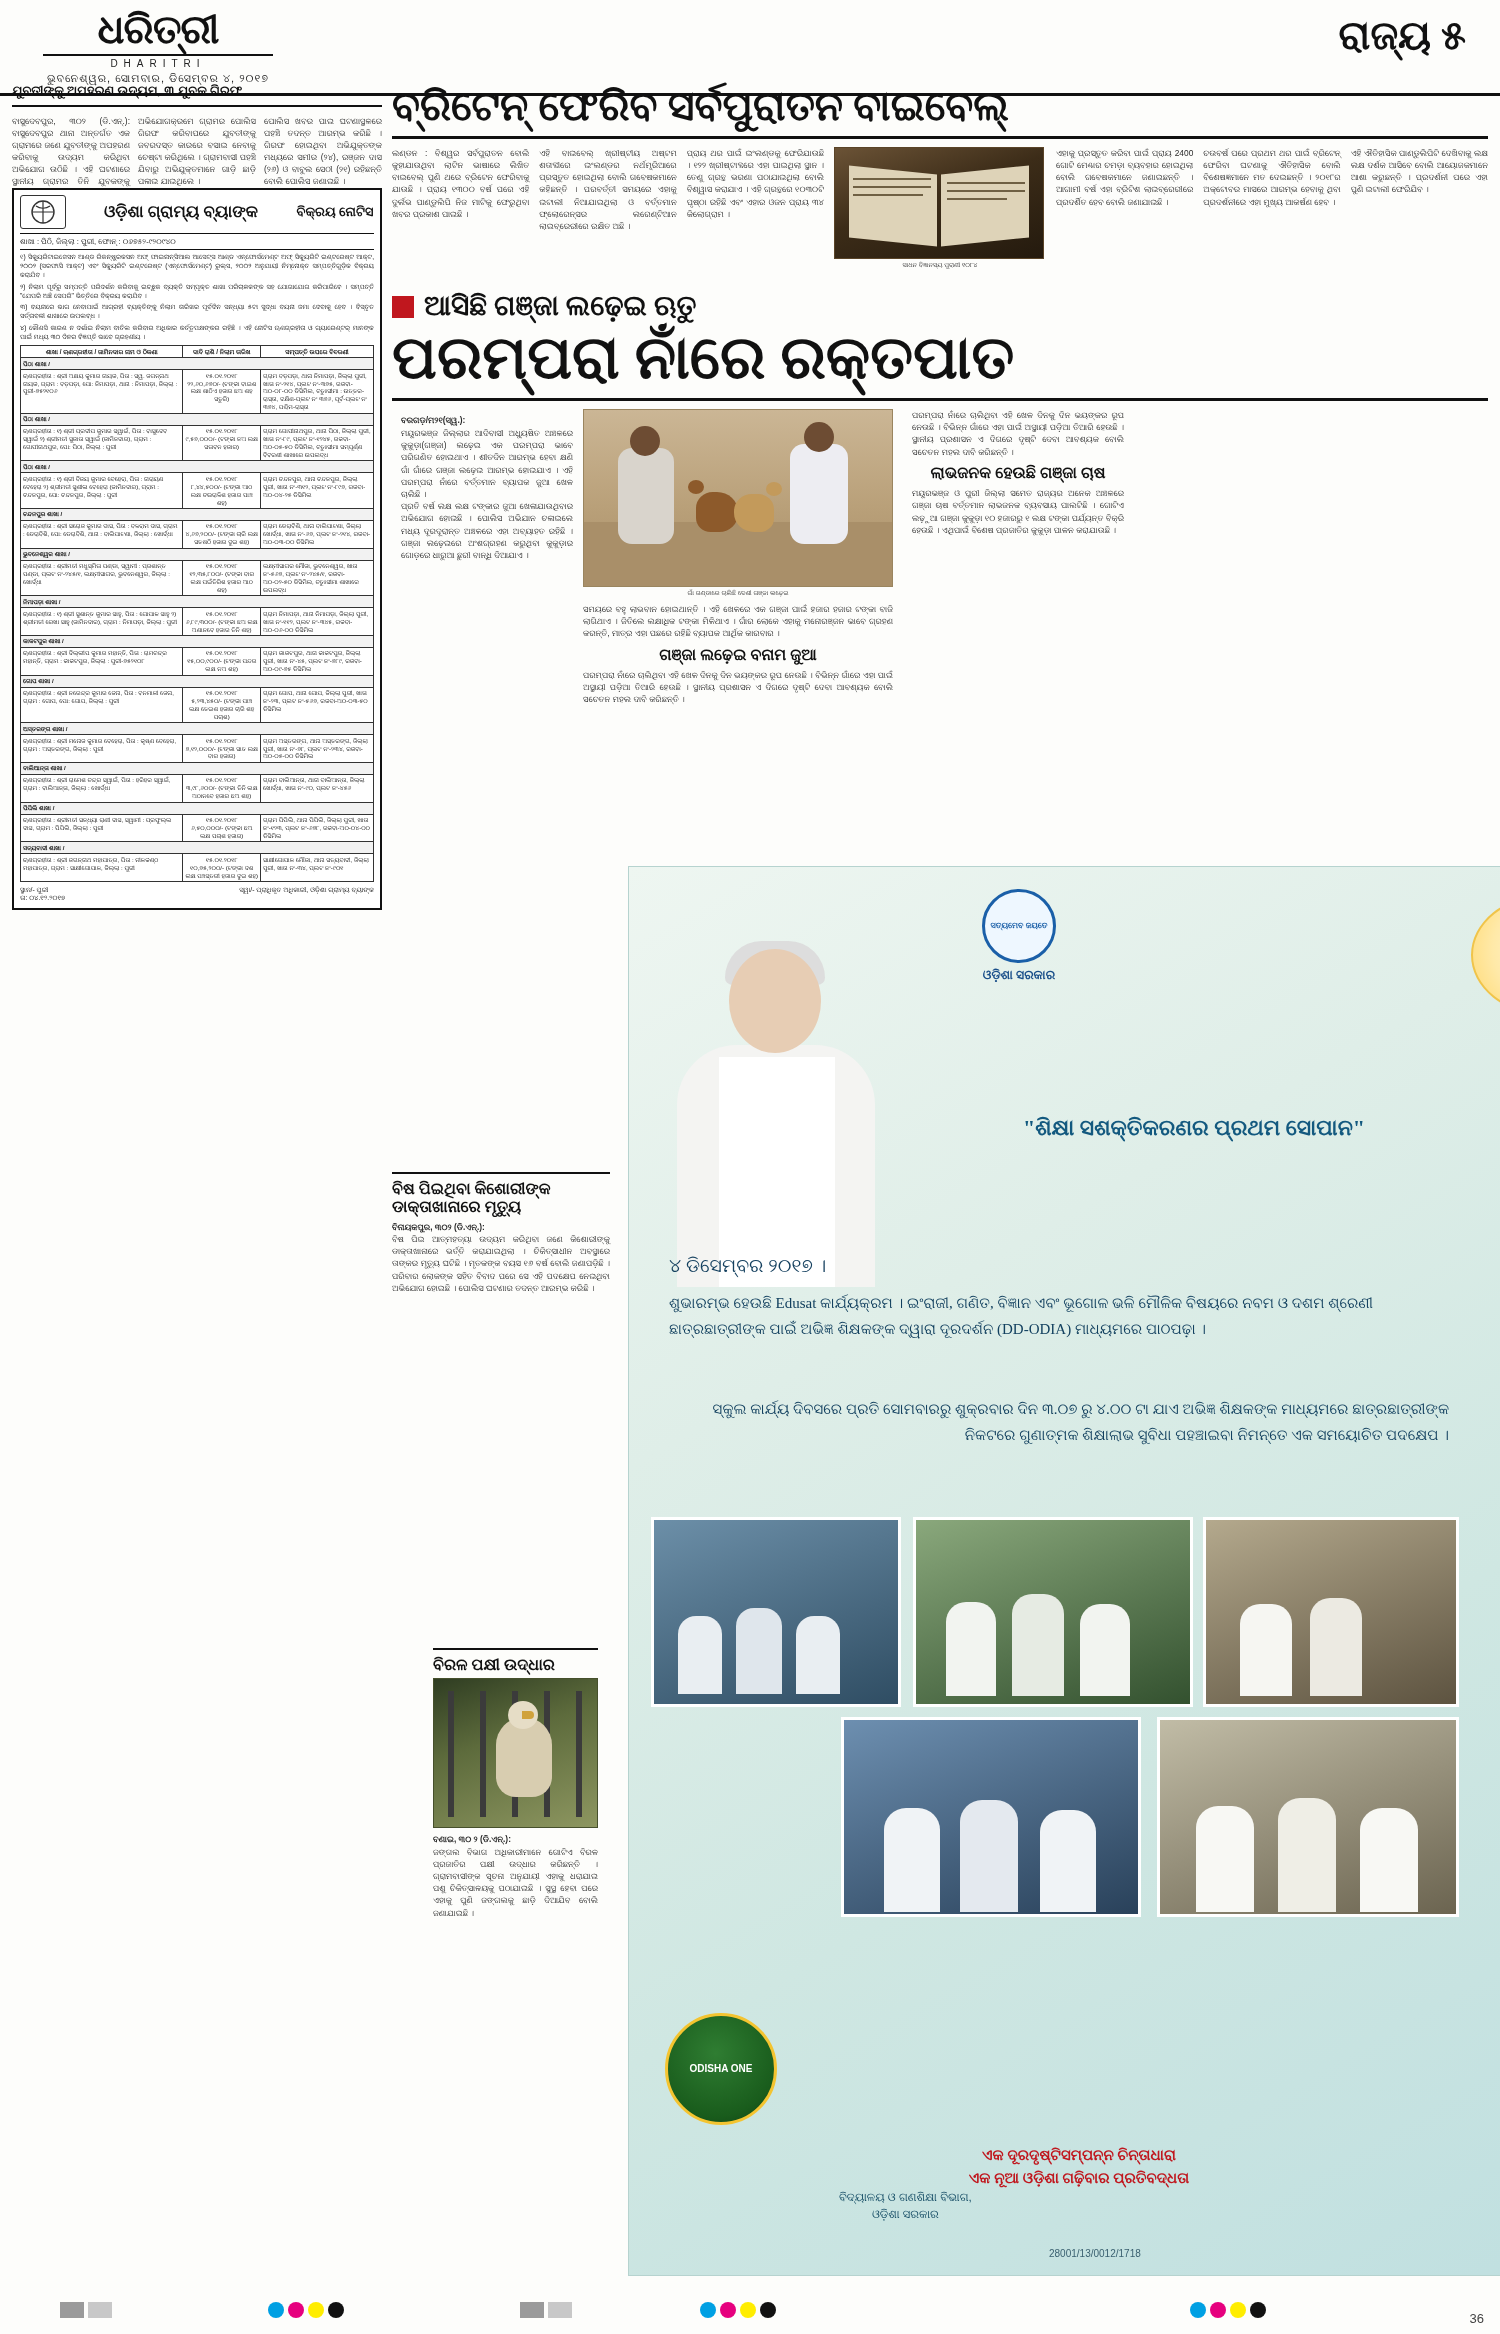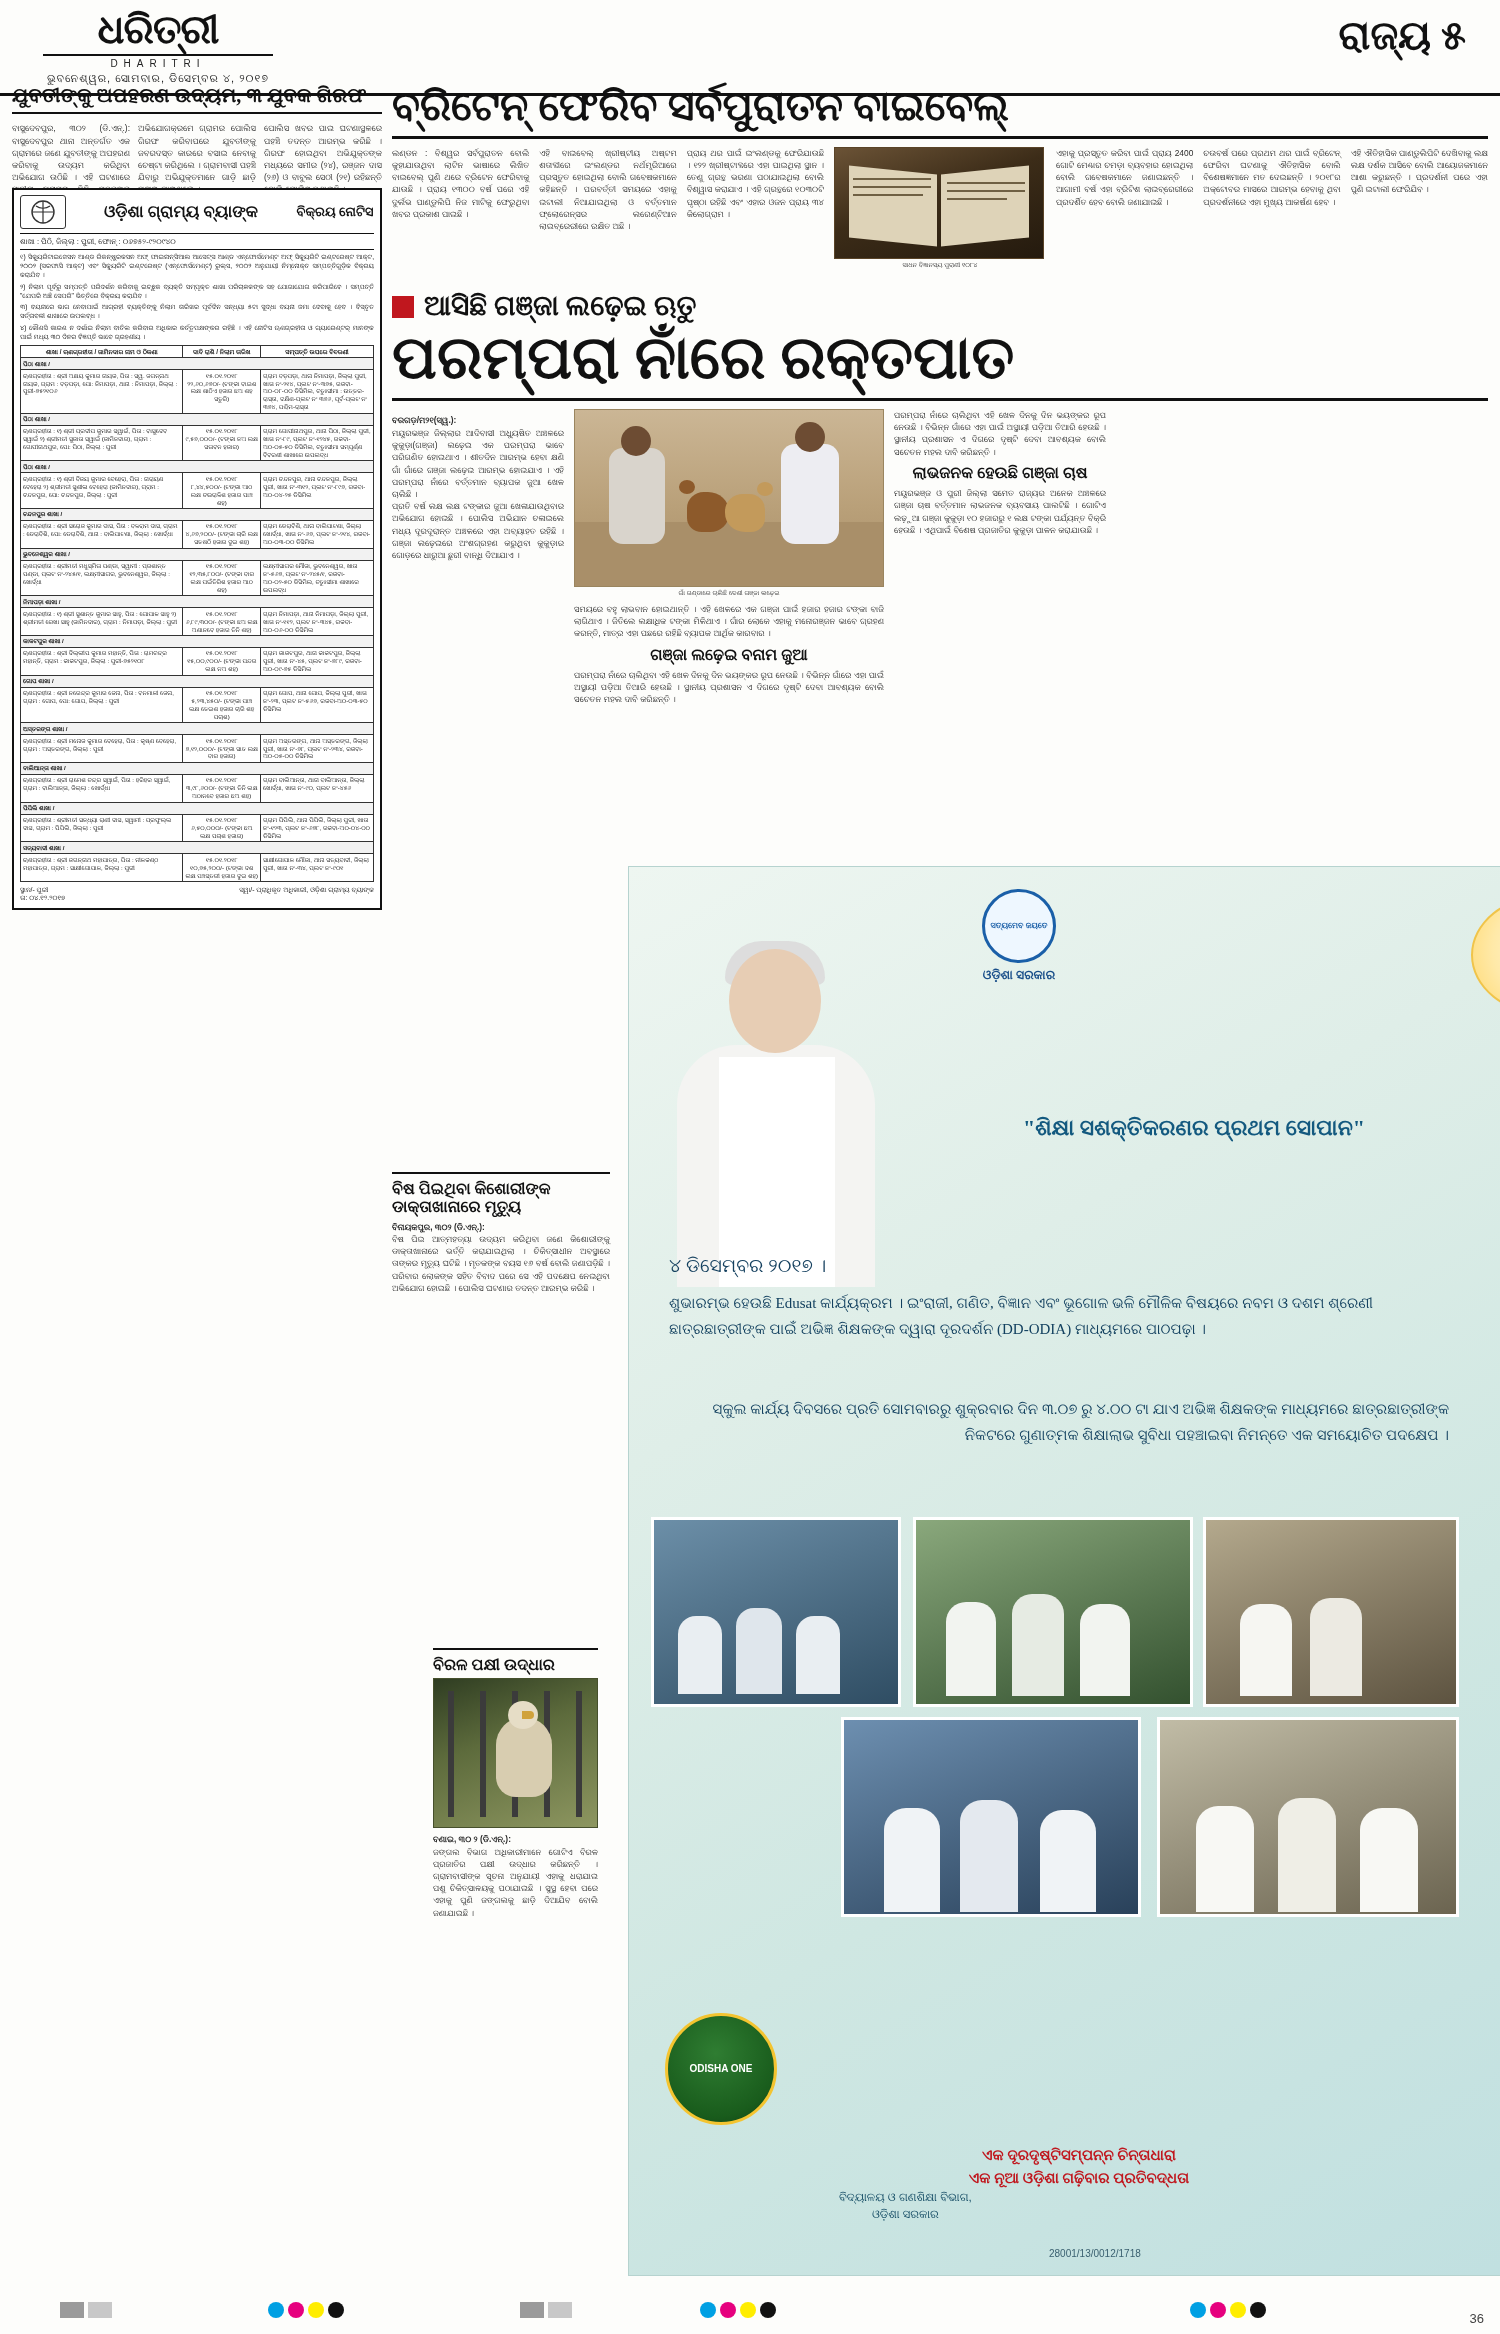--- a/index.html
+++ b/index.html
@@ -43,21 +43,21 @@
     font-weight:bold; color:#111; line-height:1.12;
   }
   .body-txt {
     font-size:8.4px; line-height:1.45; color:#2a2a2a; text-align:justify;
     font-family:"Liberation Sans", sans-serif;
   }
   .rule-h { height:1px; background:#222; width:100%; }
 
   
   #story-a { left:12px; top:84px; width:370px; }
-  #story-a .t { font-size:20px;font-family:Liberation Serif, serif; }
+  #story-a .t { font-size:13px;font-family:Liberation Serif, serif; }
   #story-a .cols { display:flex; gap:8px; margin-top:8px; }
   #story-a .cols > div { flex:1; }
 
   
   #bank { left:12px; top:188px; width:370px; border:2px solid #111; padding:5px 6px 6px; background:#fff; }
   .bank-head { display:flex; align-items:center; gap:6px; border-bottom:1px solid #111; padding-bottom:4px; }
   .bank-logo {
     width:46px; height:34px; border:1px solid #333; border-radius:3px;
     display:flex; align-items:center; justify-content:center; flex:0 0 46px;
   }
@@ -93,21 +93,21 @@
 
   
   #lead { left:392px; top:290px; width:1096px; }
   .kicker { display:flex; align-items:center; gap:10px; }
   .kicker .sq { width:22px; height:22px; background:#c0171e; }
   .kicker .kt { font-family:"Liberation Serif", serif; font-weight:bold; font-size:28px; }
   #lead .head { font-family:"Liberation Serif", serif; font-weight:bold; font-size:60px; margin-top:4px; line-height:1.05; }
   #lead .rule2 { height:3px; background:#111; margin-top:8px; }
 
   #lead .row { display:flex; gap:10px; margin-top:8px; }
-  #lead .c { width:172px; }
+  #lead .c { width:172px;margin-left:9px; }
   #lead .cwide { width:310px; }
   #leadphoto {
     width:310px; height:178px;
     background:linear-gradient(180deg,#cbb695 0%,#b9a079 55%,#a98f69 100%);
     position:relative; overflow:hidden; border:1px solid #9a855f;
   }
   .subhead { font-family:"Liberation Serif", serif; font-weight:bold; font-size:16px; text-align:center; line-height:1.15; margin:6px 0 5px; }
 
   
   .minihead { font-family:"Liberation Serif", serif; font-weight:bold; font-size:16px; line-height:1.15; margin:6px 0 4px; }

